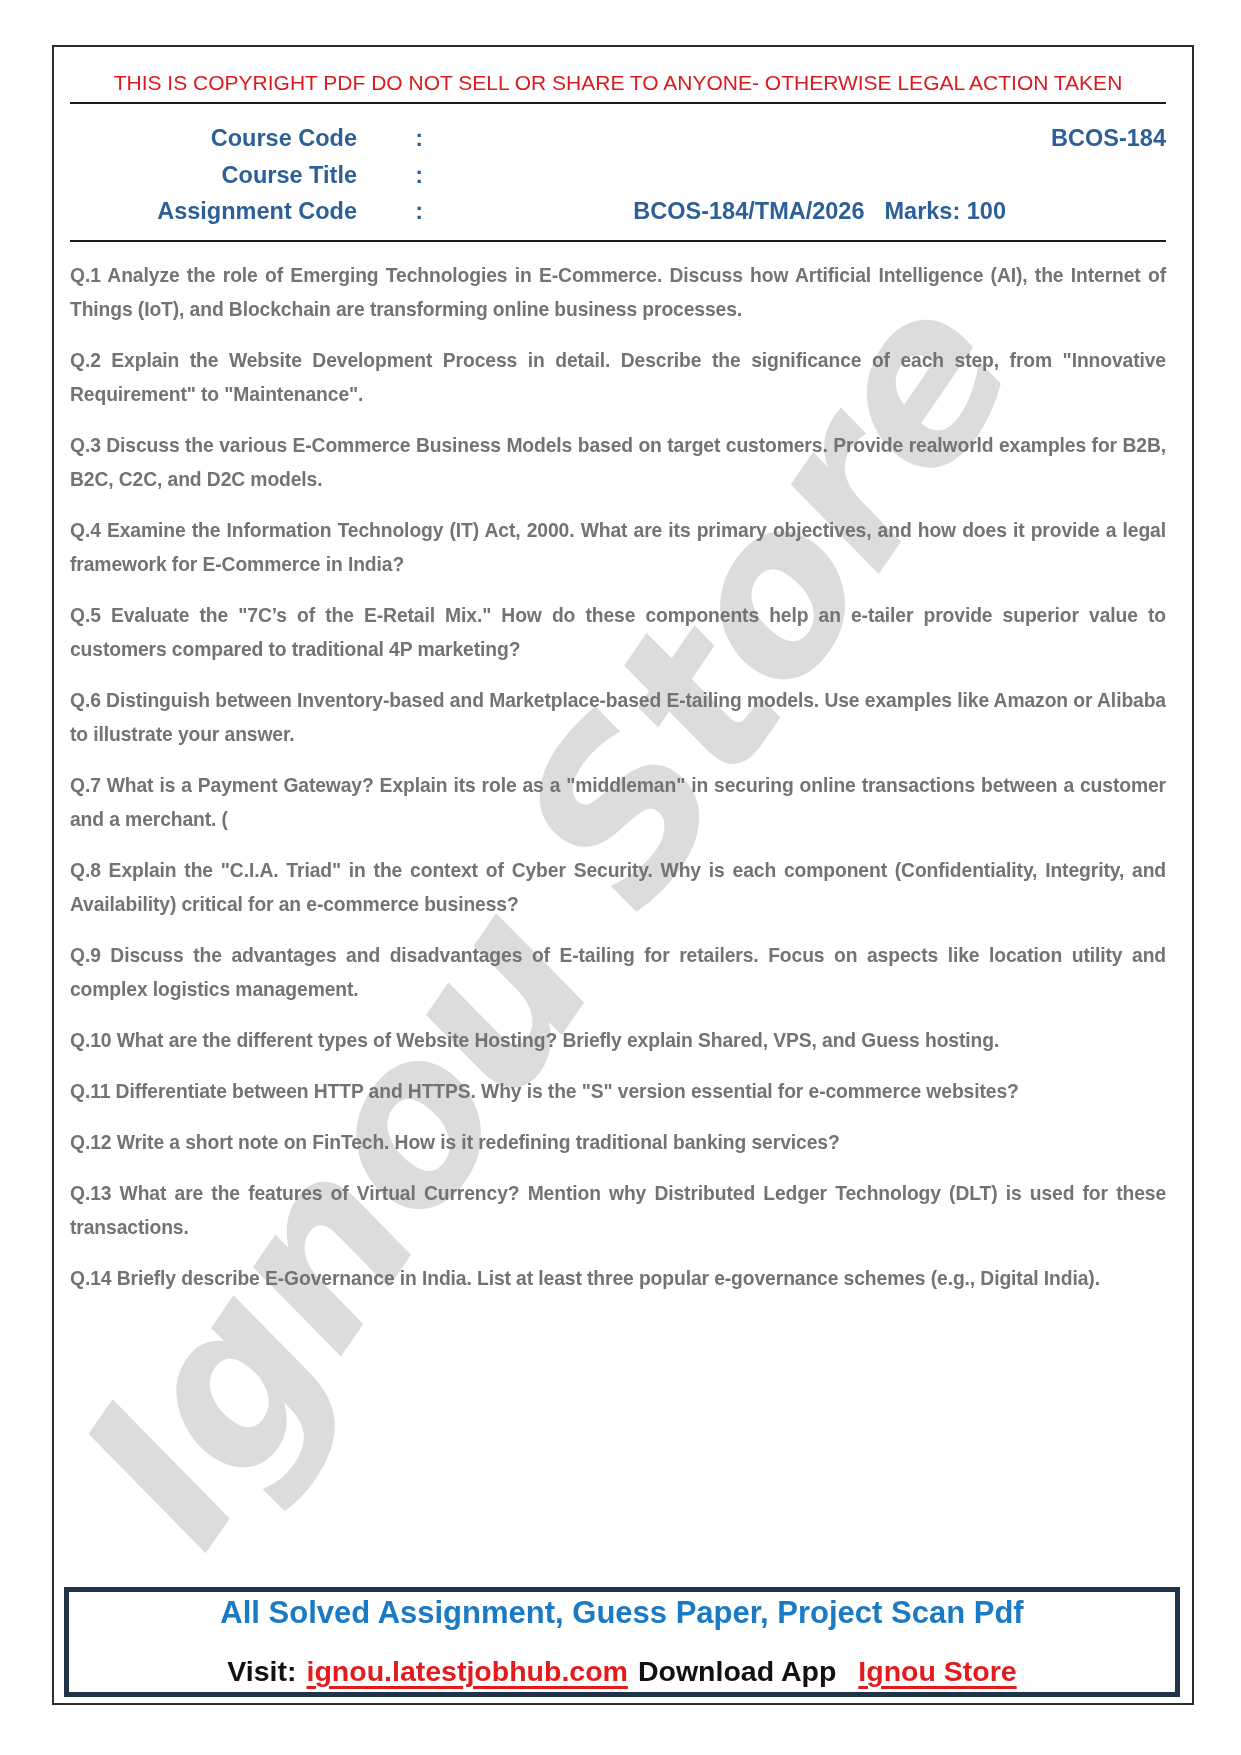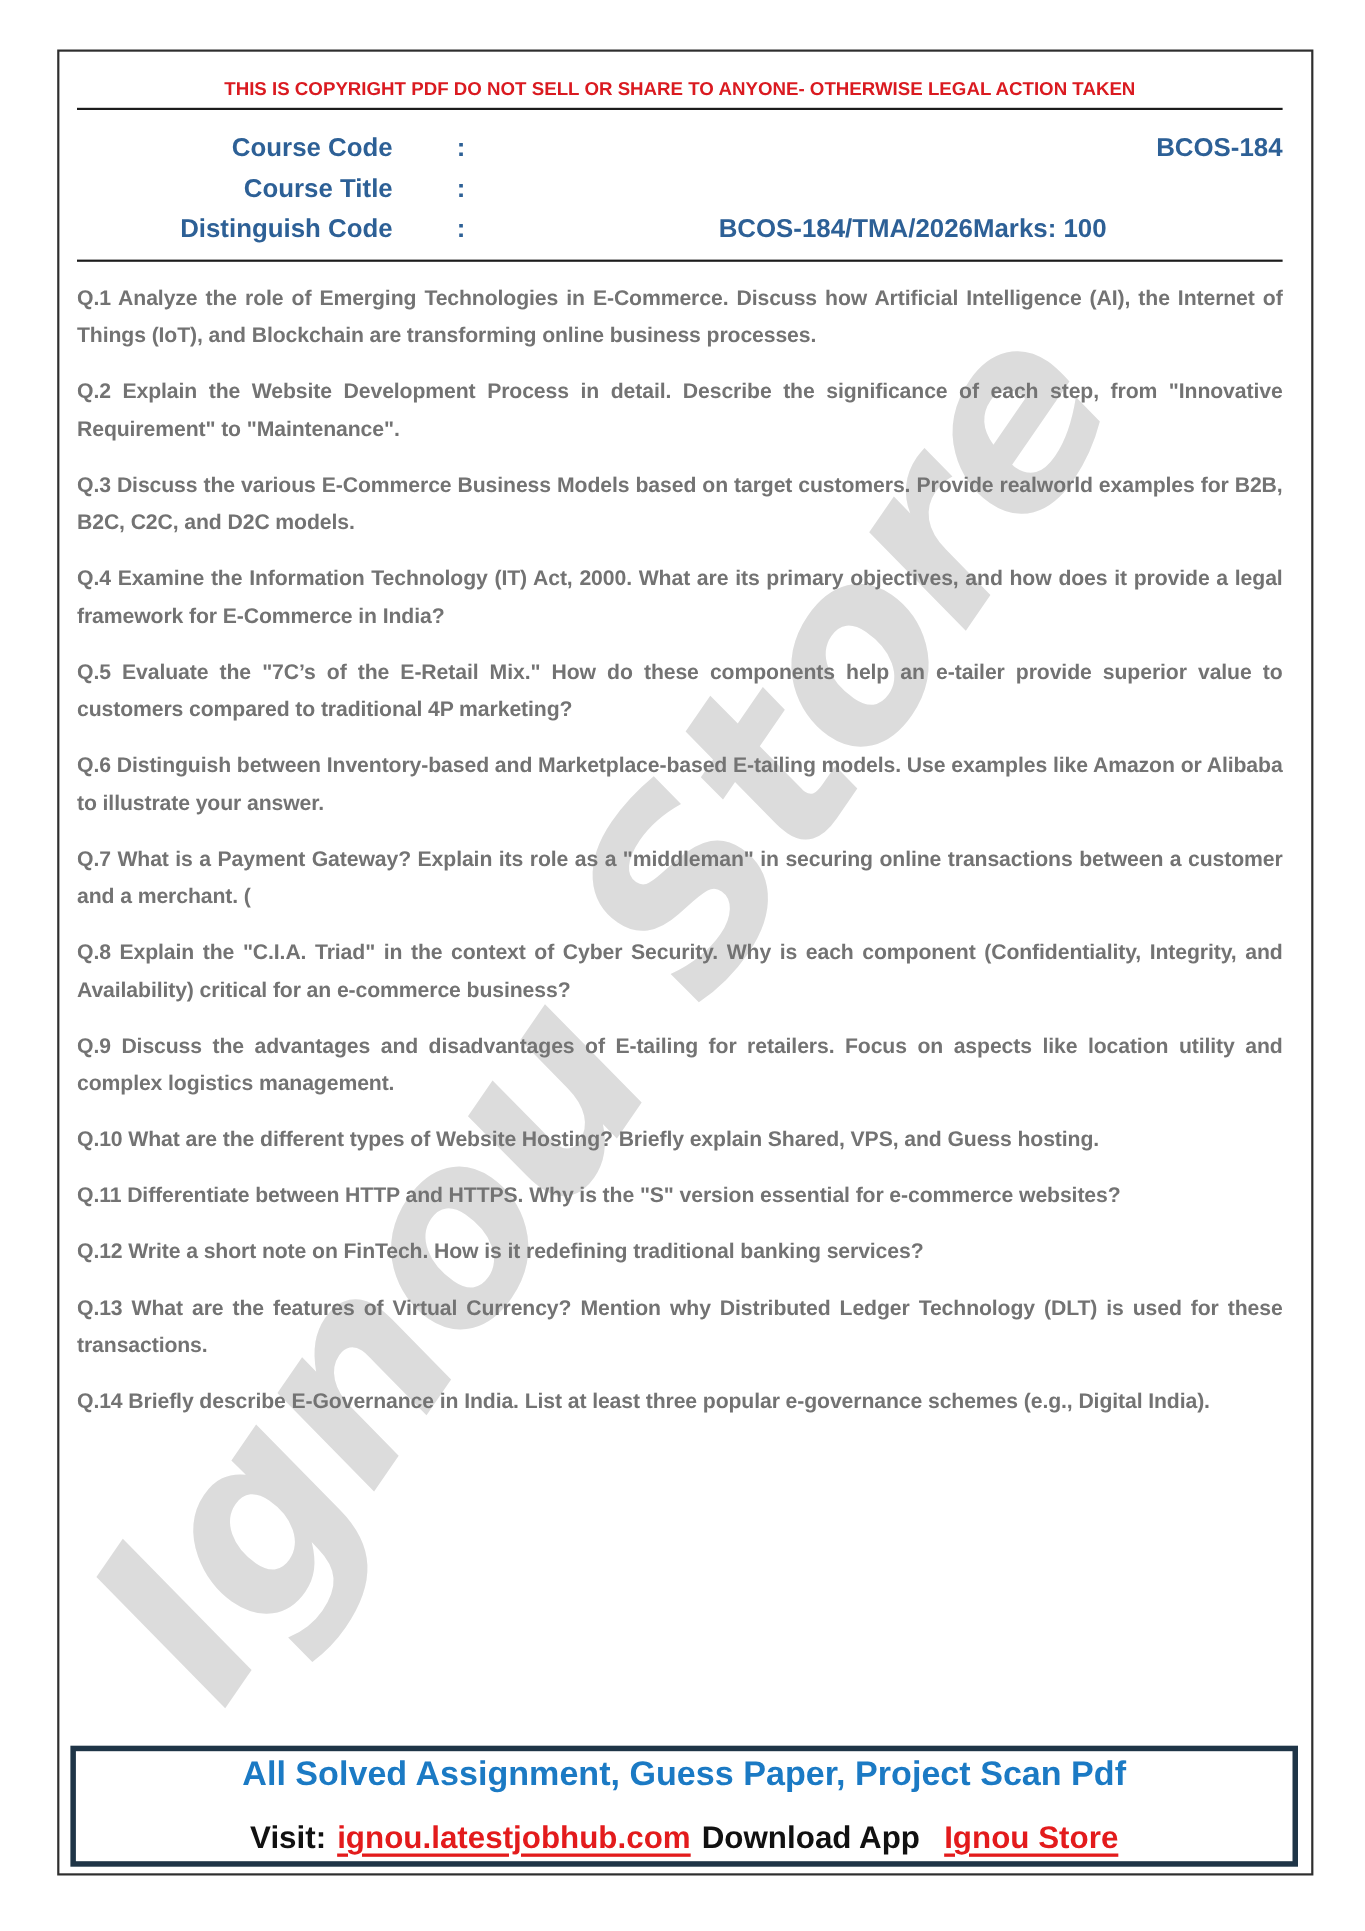--- a/index.html
+++ b/index.html
@@ -32,42 +32,42 @@
     z-index: 0;
     user-select: none;
   }
   .content {
     position: relative;
     z-index: 1;
     padding: 24px 26px 0 16px;
   }
   .copyright {
     color: #da1a20;
-    font-weight: bold;
-    font-size: 17px;
+    font-weight: normal;
+    font-size: 21px;
     text-align: center;
     white-space: nowrap;
   }
   .hrule {
     height: 2px;
     background: #1c1c1c;
   }
   .rule-top { margin-top: 7px; }
   .rule-header { margin-top: 10px; }
   .meta {
     margin-top: 16px;
     color: #2d6096;
     font-weight: bold;
     font-size: 23.5px;
   }
   .meta-row { display: flex; line-height: 36.5px; text-align: right; }
   .meta-label { width: 287px; }
   .meta-colon { width: 66px; }
   .meta-value { flex: 1 1 auto; }
-  .meta-marks { margin-right: 160px; }
+  .meta-marks { margin-right: 160px; margin-left: 20px; }
   .questions p {
     margin: 17px 0 0 0;
     font-size: 19.3px;
     font-weight: bold;
     color: #737373;
     line-height: 34px;
     text-align: justify;
     letter-spacing: -0.1px;
   }
   .footer-box {
@@ -123,21 +123,21 @@
       <div class="meta-row">
         <span class="meta-label">Course Code</span>
         <span class="meta-colon">:</span>
         <span class="meta-value">BCOS-184</span>
       </div>
       <div class="meta-row">
         <span class="meta-label">Course Title</span>
         <span class="meta-colon">:</span>
       </div>
       <div class="meta-row">
-        <span class="meta-label">Distinguish Code</span>
+        <span class="meta-label">Assignment Code</span>
         <span class="meta-colon">:</span>
         <span class="meta-value">BCOS-184/TMA/2026</span>
         <span class="meta-marks">Marks: 100</span>
       </div>
     </div>
 
     <div class="hrule rule-header"></div>
 
     <div class="questions">
       <p>Q.1 Analyze the role of Emerging Technologies in E-Commerce. Discuss how Artificial Intelligence (AI), the Internet of Things (IoT), and Blockchain are transforming online business processes.</p>

